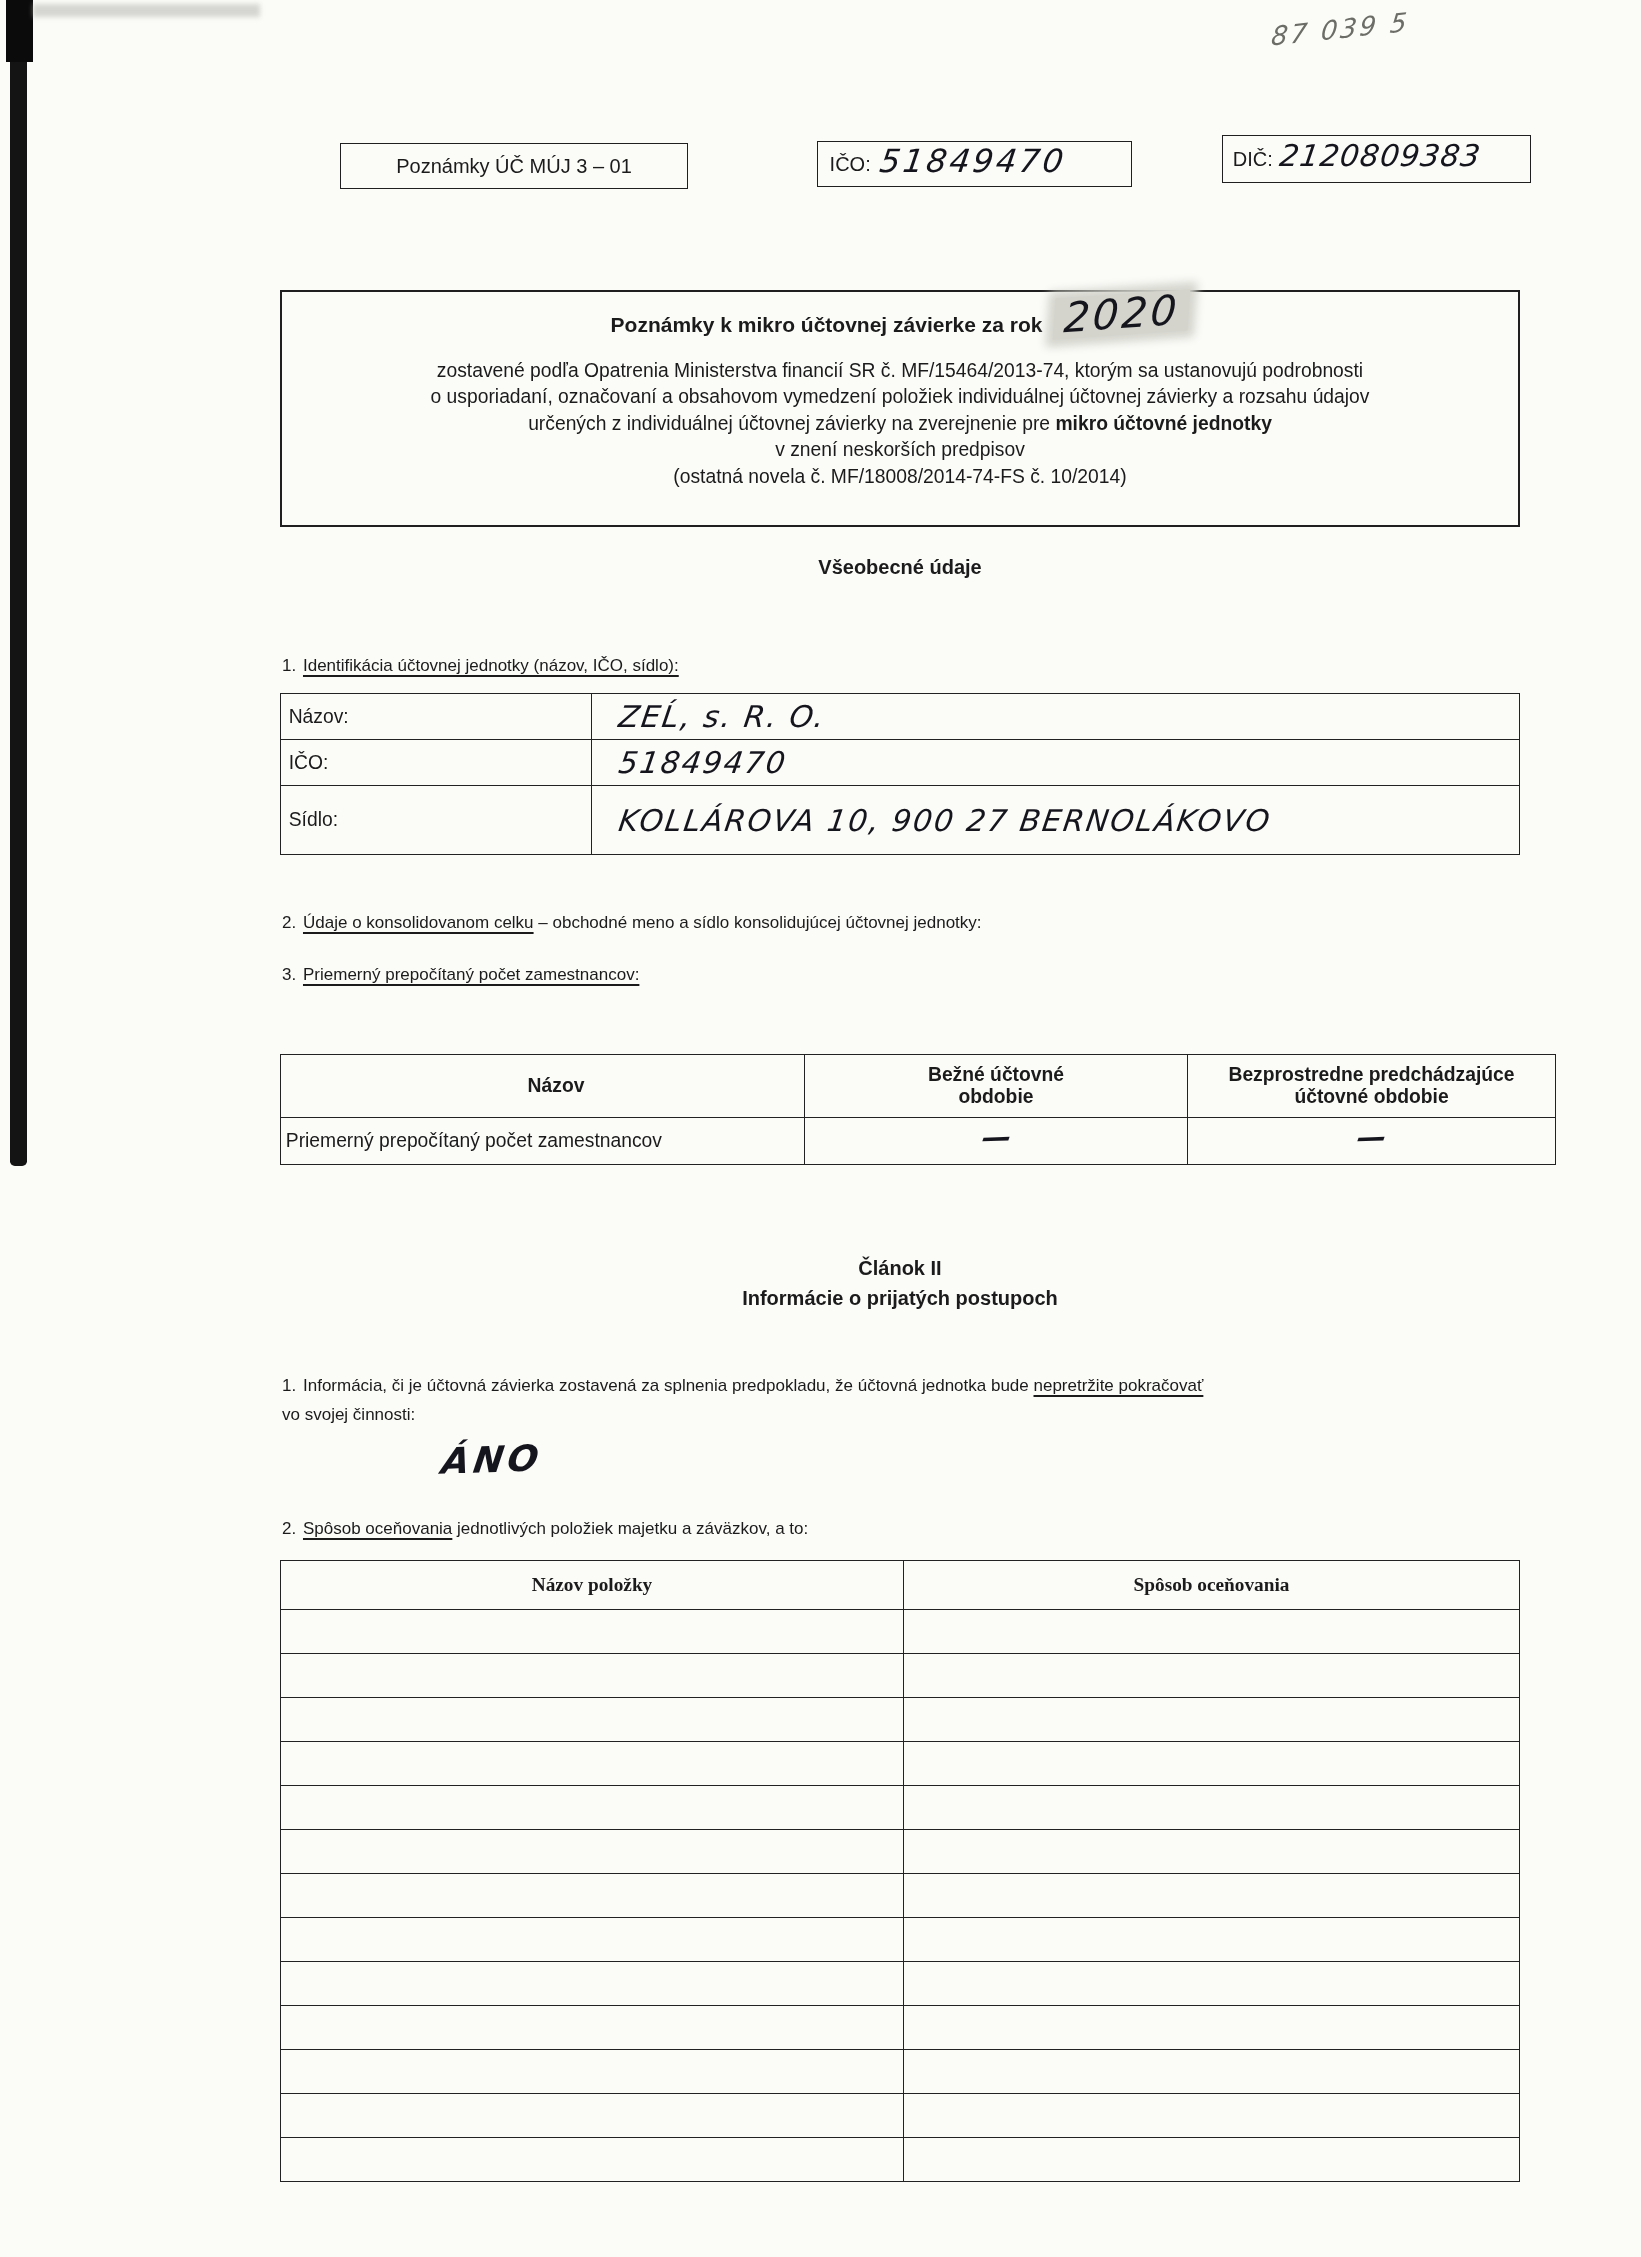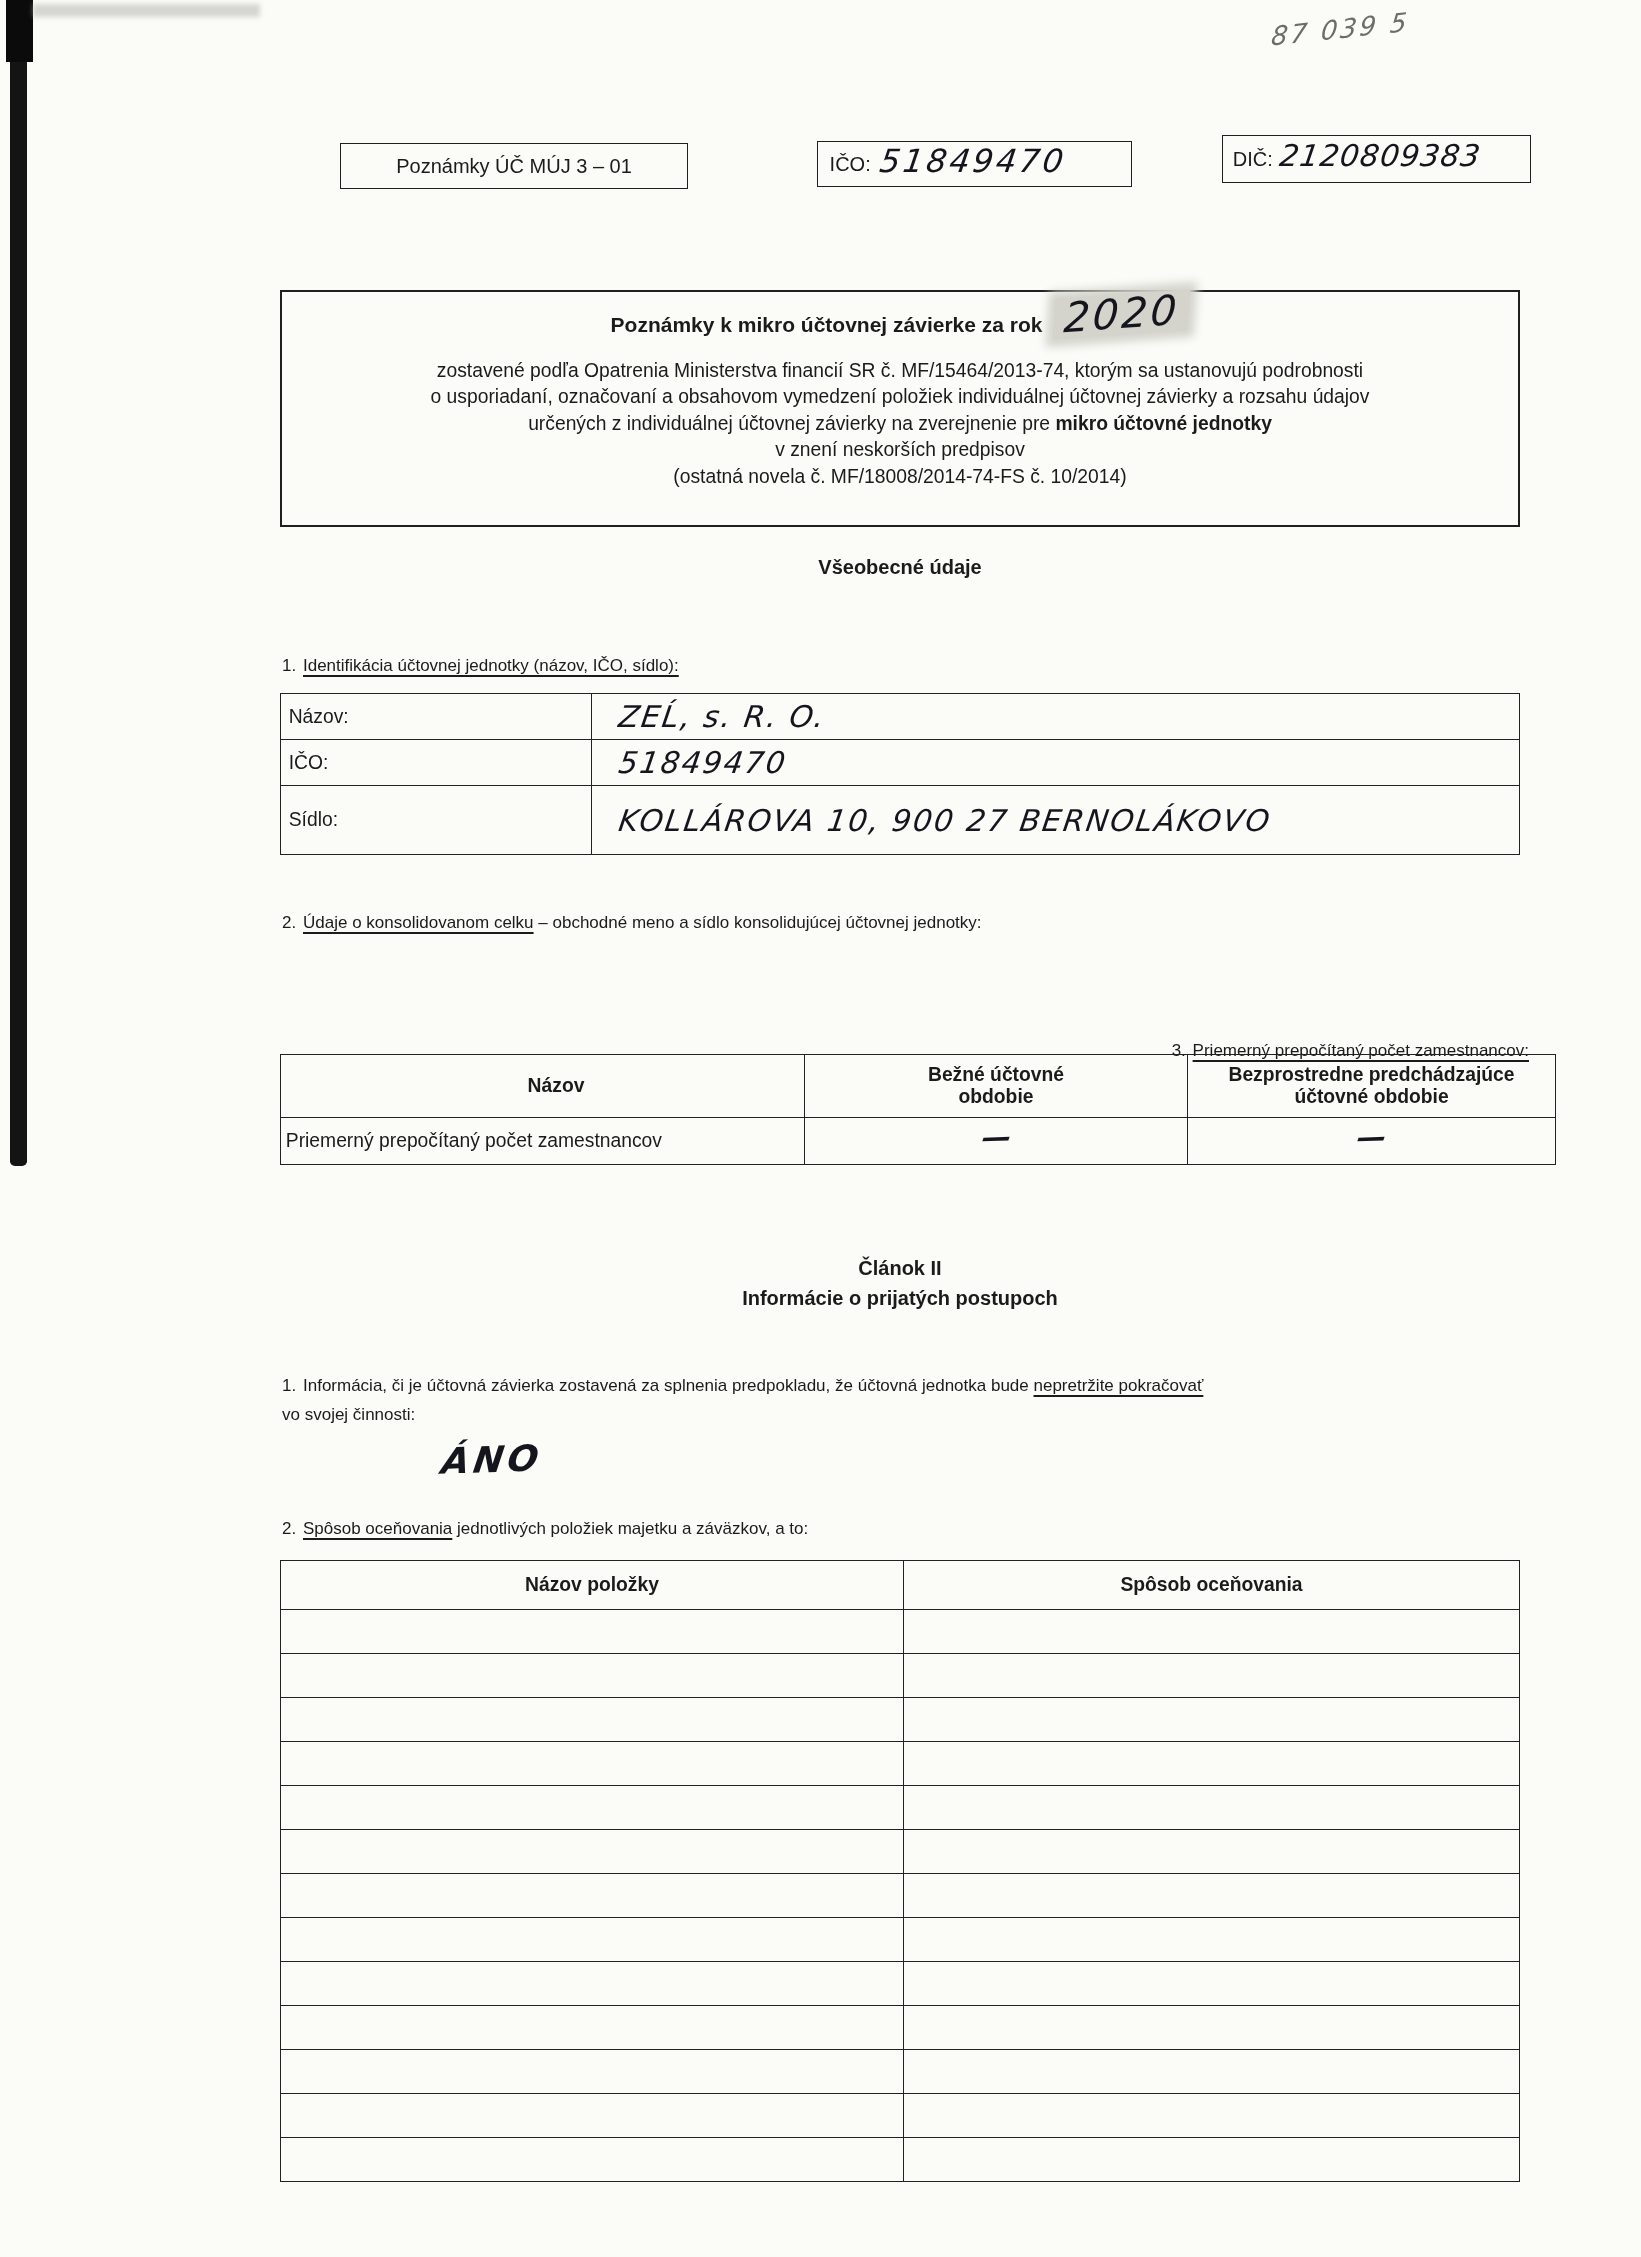--- a/index.html
+++ b/index.html
@@ -59,21 +59,21 @@
   
   .a-heading { position: absolute; left: 280px; width: 1240px; text-align: center; font-weight: bold; font-size: 20px; line-height: 30px; }
   .a1-heading { top: 552px; }
   .a2-heading { top: 1253px; }
 
   
   .item { position: absolute; left: 282px; width: 1247px; font-size: 17px; line-height: 29px; }
   .item .num { margin-right: 6.8px; }
   .item-a1-1 { top: 651px; }
   .item-a1-2 { top: 908px; }
-  .item-a1-3 { top: 1036px; text-align: right; }
+  .item-a1-3 { top: 960px; }
   .item-a2-1 { top: 1371px; }
   .item-a2-2 { top: 1514px; }
   .answer-ano { position: absolute; left: 442px; top: 1439px; font-size: 36px; letter-spacing: 3.9px; transform: rotate(-2deg) skewX(-10deg); font-weight: bold; }
 
   
   table { border-collapse: collapse; position: absolute; table-layout: fixed; }
   td, th { border: 1.7px solid #222; margin-top: 10px; }
 
   .id-table { left: 280px; top: 693px; width: 1240px; }
   .id-table td { font-size: 19.3px; vertical-align: middle; }
@@ -90,21 +90,21 @@
   .emp-col3 { width: 365px; }
   .emp-head-span { display: inline-block; }
   .emp-head-2 { max-width: 169px; }
   .emp-head-3 { max-width: 319px; }
   .emp-table td { height: 44px; font-size: 19.3px; vertical-align: middle; }
   .emp-label { padding-left: 4.8px; }
   .emp-val { text-align: center; }
   .dash { font-size: 29px; font-weight: bold; transform: skewX(-10deg) rotate(-2deg); line-height: 9.7px; }
 
   .val-table { left: 280px; top: 1560px; width: 1240px; }
-  .val-table th { height: 46px; font-size: 19.3px; font-weight: bold; text-align: center; vertical-align: middle; }
+  .val-table th { height: 46px; font-size: 19.3px; font-weight: bold; text-align: center; vertical-align: middle; font-family: Liberation Serif, serif; }
   .val-col1 { width: 620px; }
   .val-table td { height: 41px; }
 </style>
 </head>
 <body>
 
 <div class="page">
 
   <div class="scan-left-bar"></div>
   <div class="scan-left-top"></div>

